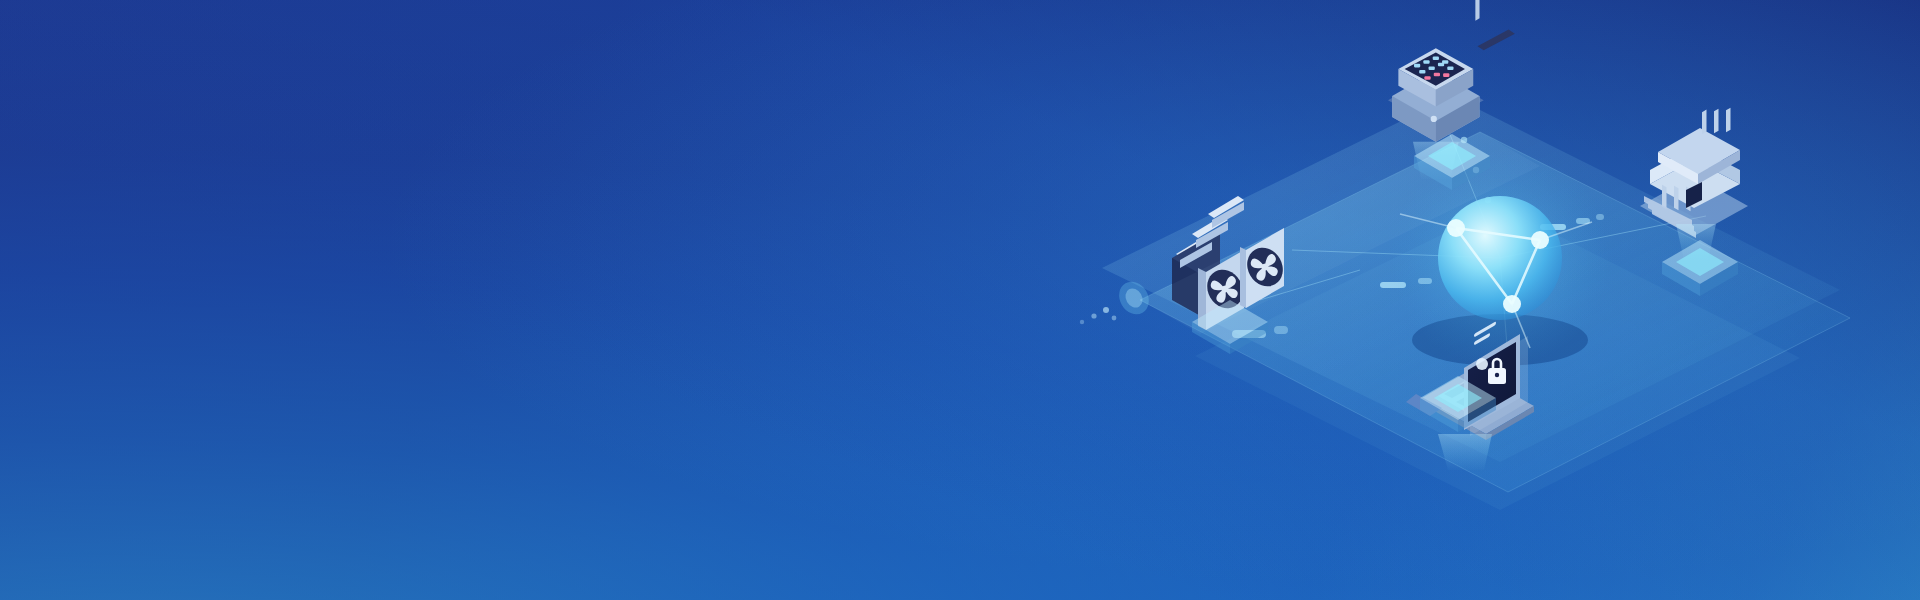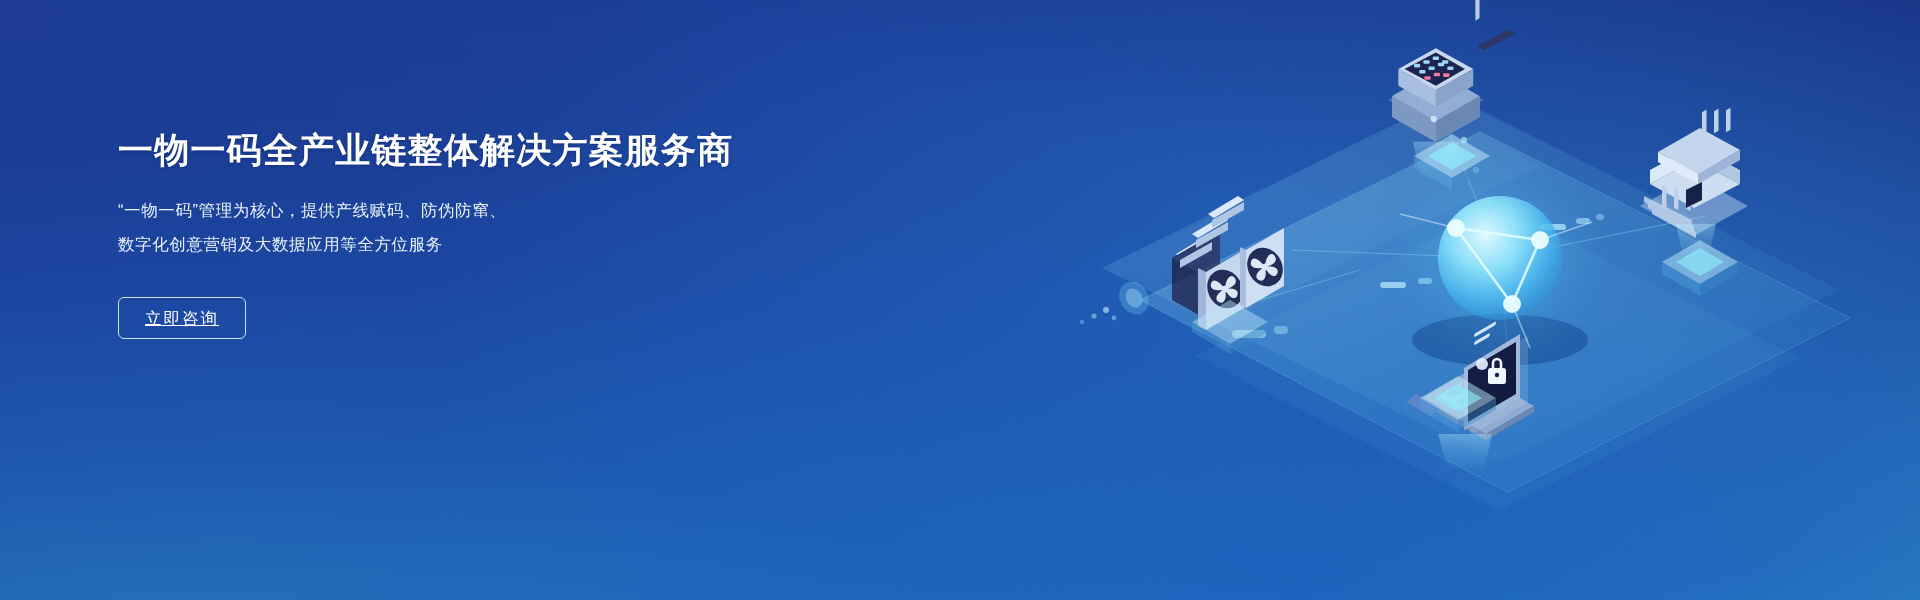--- a/index.html
+++ b/index.html
@@ -311,19 +311,13 @@
       <g>
         <polygon points="352,322 390,300 428,322 390,344" fill="#bfe9fb" opacity=".45"></polygon>
         <polygon points="352,322 390,344 390,354 352,332" fill="#4f9fd9" opacity=".4"></polygon>
         <polygon points="390,344 428,322 428,332 390,354" fill="#3d87c6" opacity=".4"></polygon>
       </g>
 
       <polygon points="300,300 640,132 700,166 360,334" fill="#bfeaff" opacity=".05"></polygon>
     </svg>
   </div>
 
-  <div class="copy">
-    <h1 class="headline">一物一码全产业链整体解决方案服务商</h1>
-    <p class="subline">“一物一码”管理为核心，提供产线赋码、防伪防窜、</p>
-    <p class="subline">数字化创意营销及大数据应用等全方位服务</p>
-    <a class="cta" href="#">立即咨询</a>
-  </div>
 </div>
 
 </body></html>

